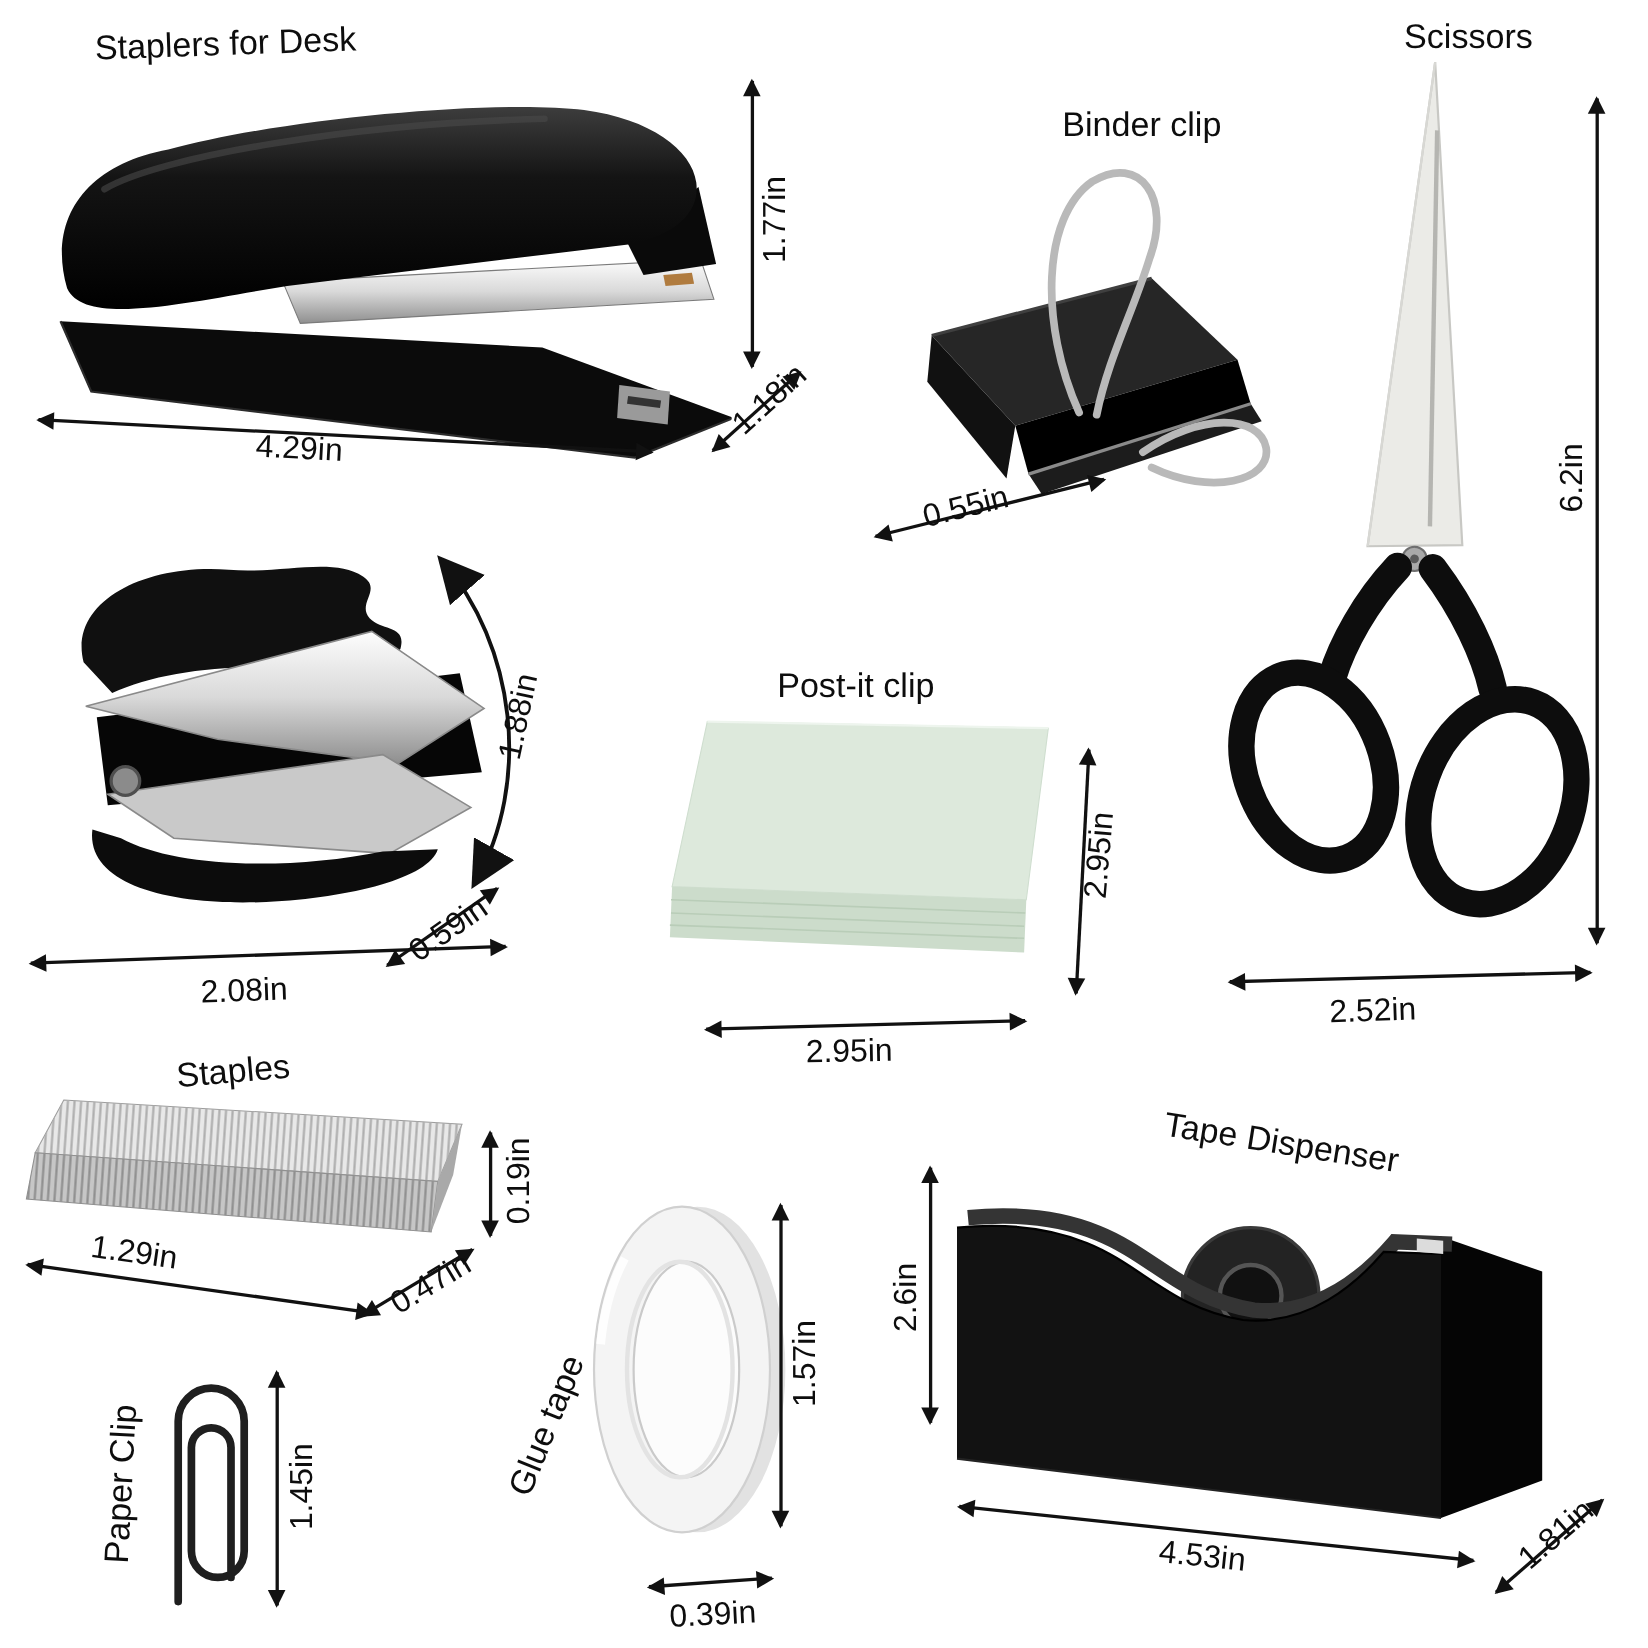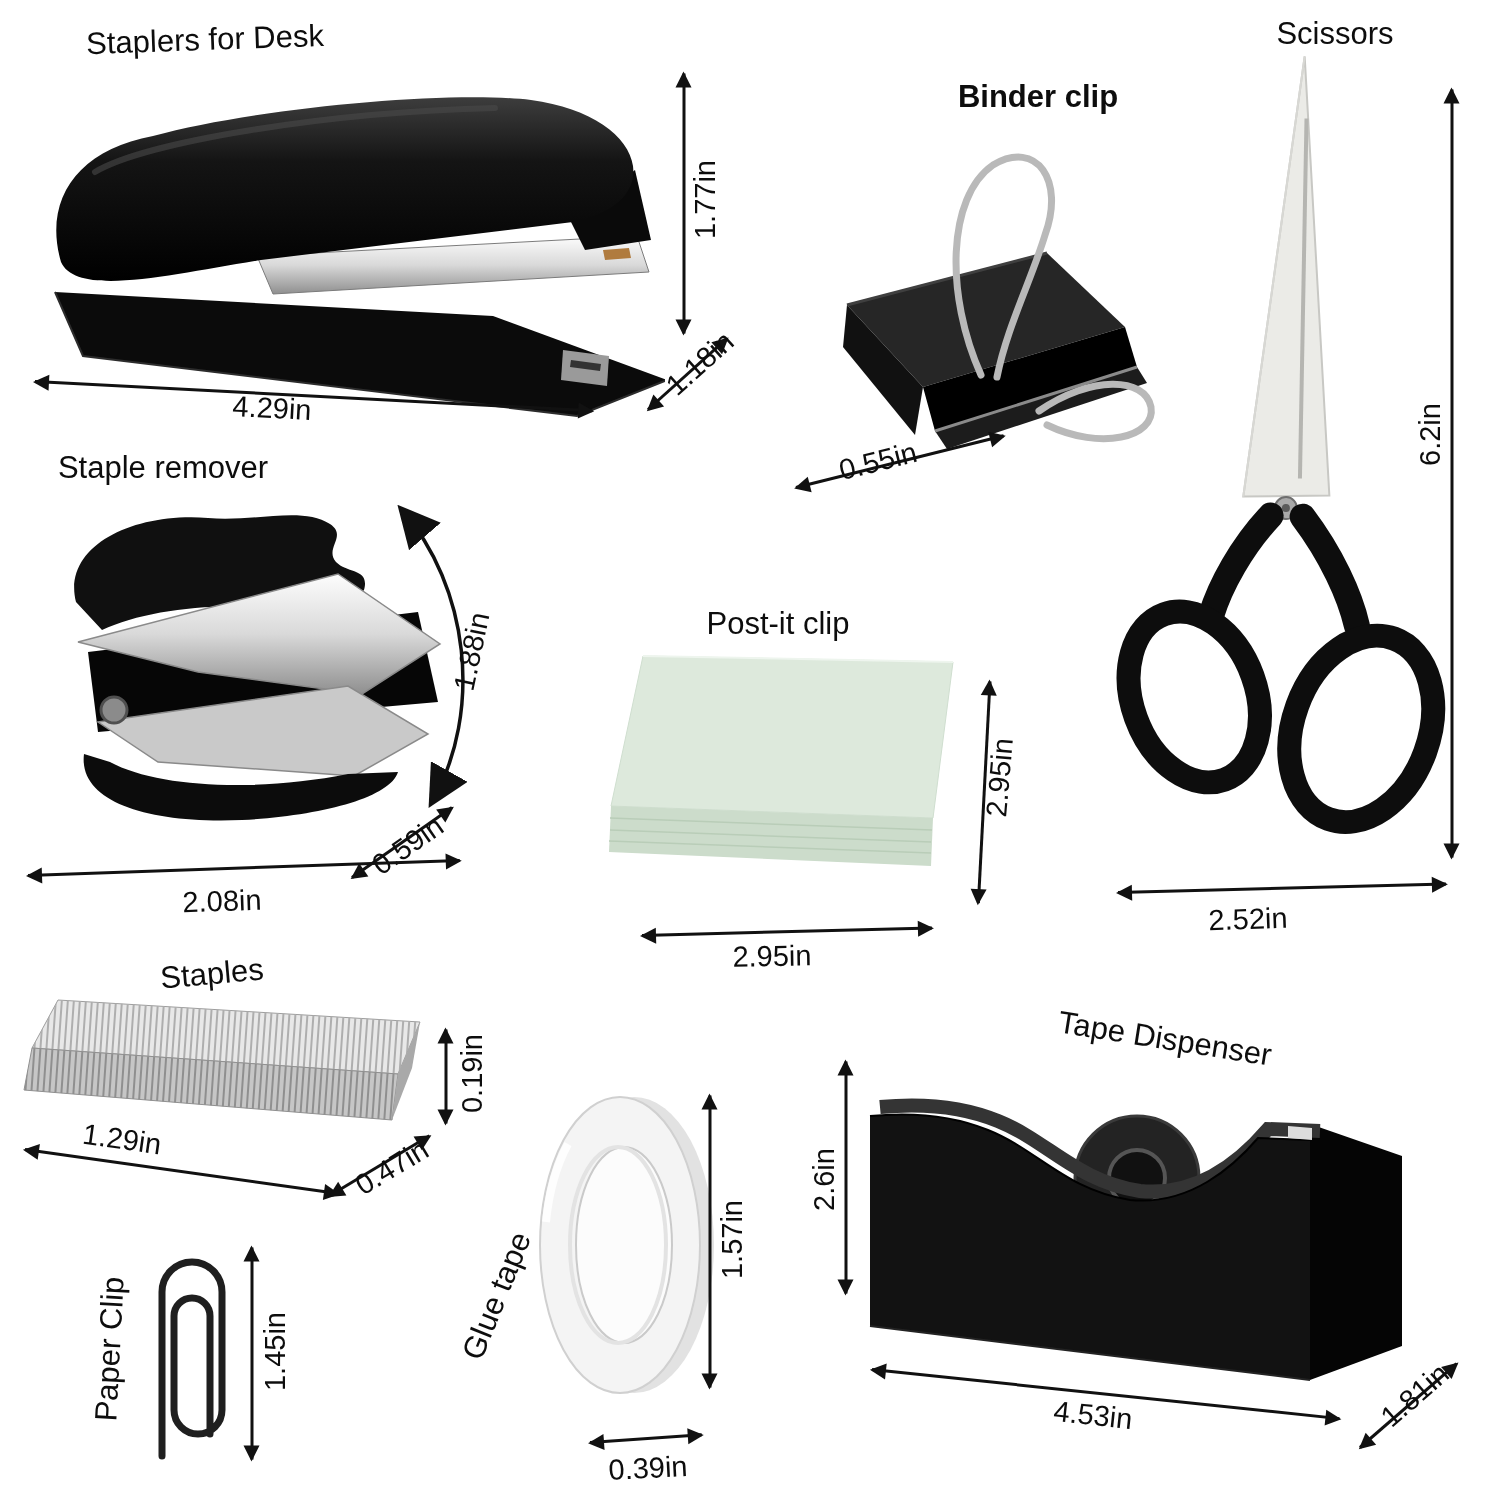--- a/index.html
+++ b/index.html
@@ -57,21 +57,21 @@
 
   <div class="arr" style="left:35px;top:380px;width:558px;transform:rotate(3deg);"></div>
   <div class="lbl dim-label" style="left:217px;top:392px;width:110px;transform:rotate(3deg);">4.29in</div>
 
   <div class="arr" style="left:684px;top:72px;width:260px;transform:rotate(90deg);"></div>
   <div class="lbl dim-label" style="left:650px;top:183px;width:110px;transform:rotate(-90deg);">1.77in</div>
 
   <div class="arr" style="left:648px;top:408px;width:106px;transform:rotate(-42deg);"></div>
   <div class="lbl dim-label" style="left:645px;top:347px;width:110px;transform:rotate(-42deg);">1.18in</div>
 
-  <div class="lbl item-label" style="left:943px;top:79px;width:190px;font-weight:bold;">Binder clip</div>
+  <div class="lbl item-label" style="left:943px;top:96px;width:190px;">Binder clip</div>
 
   <svg class="illus" style="left:795px;top:105px;" width="380" height="390" viewBox="0 0 380 390">
     <g>
       <polygon points="52,200 252,148 330,222 128,282" fill="#262626"></polygon>
       <polygon points="52,200 128,282 120,330 48,242" fill="#111"></polygon>
       <polygon points="128,282 330,222 342,262 140,326" fill="#000"></polygon>
       <polygon points="140,326 342,262 352,278 152,344" fill="#1c1c1c"></polygon>
       <line x1="52" y1="200" x2="252" y2="148" stroke="#3f3f3f" stroke-width="3"></line>
       <line x1="140" y1="326" x2="342" y2="262" stroke="#8a8a8a" stroke-width="3"></line>
     </g>
@@ -103,21 +103,20 @@
       </g>
     </g>
   </svg>
 
   <div class="arr" style="left:1452px;top:88px;width:768px;transform:rotate(90deg);"></div>
   <div class="lbl dim-label" style="left:1375px;top:418px;width:110px;transform:rotate(-90deg);">6.2in</div>
 
   <div class="arr" style="left:1118px;top:891px;width:328px;transform:rotate(-1.5deg);"></div>
   <div class="lbl dim-label" style="left:1193px;top:903px;width:110px;transform:rotate(-2deg);">2.52in</div>
 
-  <div class="lbl item-label" style="left:38px;top:450px;width:250px;">Staple remover</div>
 
   <svg class="illus" style="left:18px;top:472px;" width="450" height="400" viewBox="0 0 450 400">
     <path d="M70,180 L400,140 L420,230 L80,260 Z" fill="#060606"></path>
     <path d="M58,130 C44,76 112,40 190,46 C238,50 284,34 312,52 C330,64 306,76 318,90 C330,102 352,96 346,118 L320,148 C240,126 140,132 84,158 Z" fill="#101010"></path>
     <polygon points="60,170 320,102 422,172 344,222 180,200" fill="url(#gm1)" stroke="#8a8a8a" stroke-width="1.5"></polygon>
     <polygon points="80,250 330,214 410,262 336,304 140,290" fill="#c9c9c9" stroke="#8a8a8a" stroke-width="1.5"></polygon>
     <path d="M66,282 C60,330 130,352 224,348 C302,344 372,326 380,300 L330,302 C240,320 140,316 92,290 Z" fill="#0c0c0c"></path>
     <circle cx="96" cy="238" r="13" fill="#8b8b8b" stroke="#4f4f4f" stroke-width="3"></circle>
   </svg>
 

